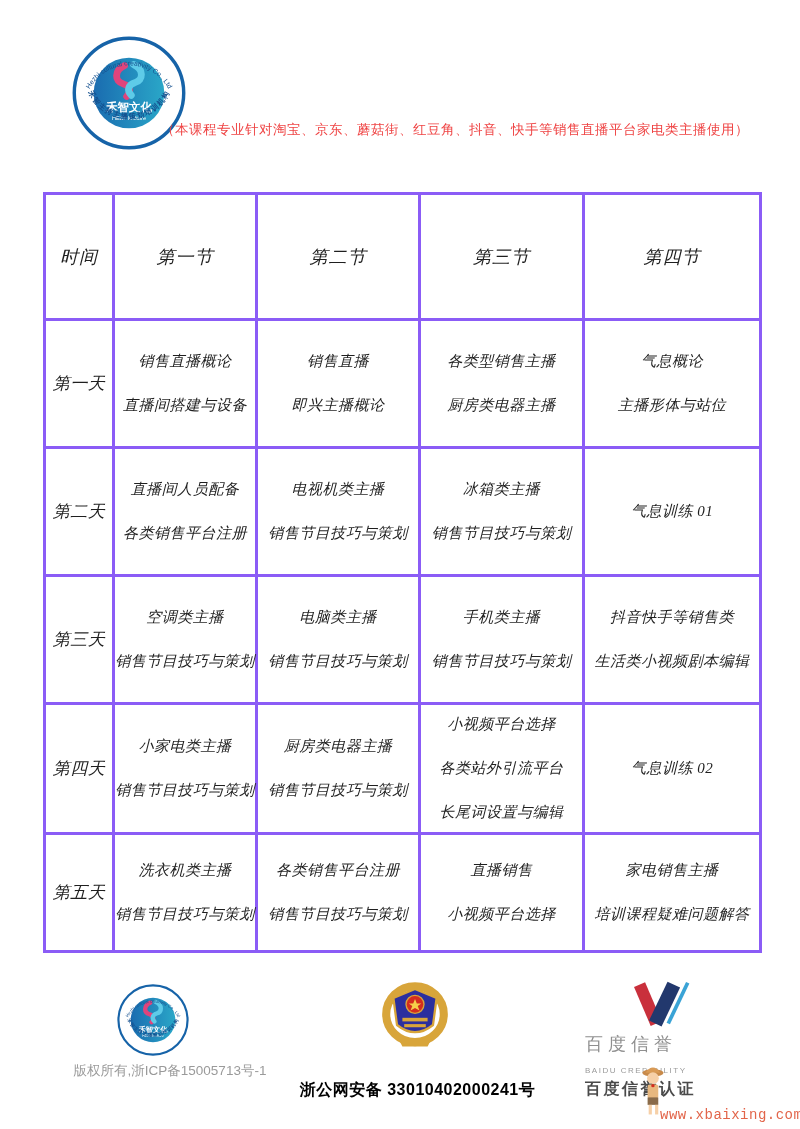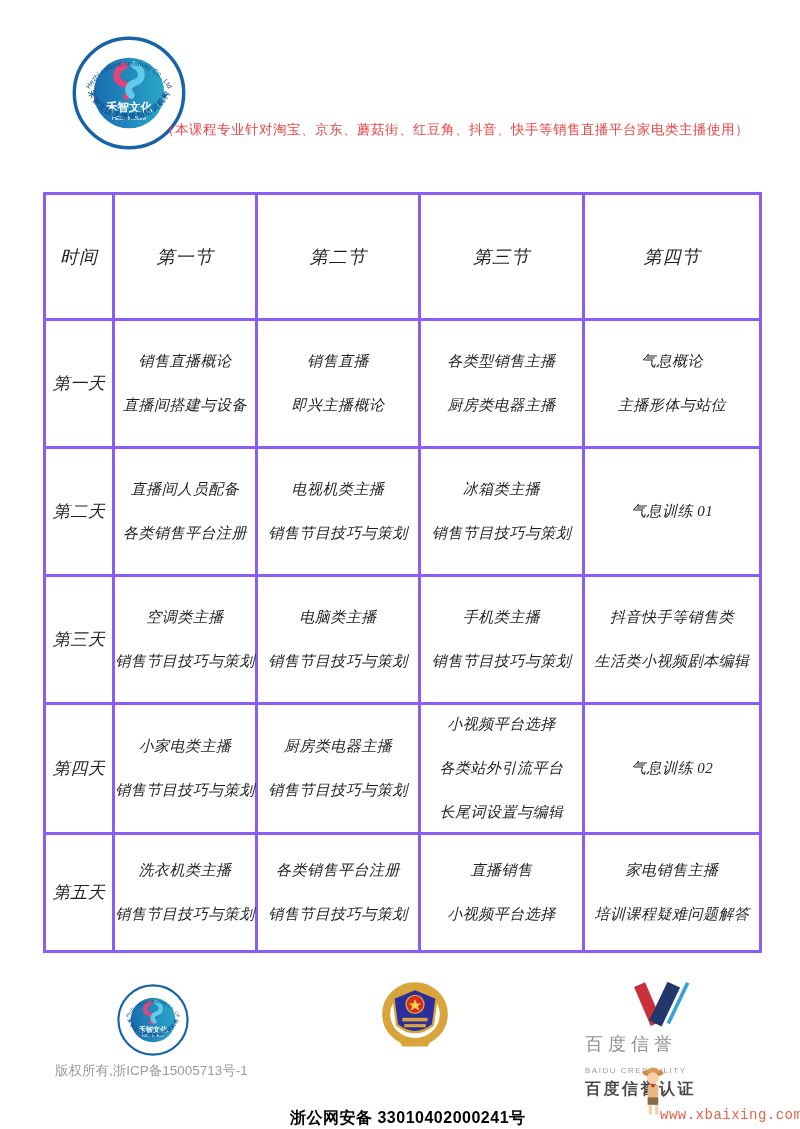--- a/index.html
+++ b/index.html
@@ -36,27 +36,27 @@
   tr.r4 { height:130px; } tr.r5 { height:118px; }
   .col-head { font-size:18px; letter-spacing:1px; }
   .day-cell { font-size:17px; letter-spacing:0.5px;margin-top:32px; }
   .lines { display:flex; flex-direction:column; align-items:center; justify-content:center; gap:25px; }
   .lines.tight { }
   .course-line { font-size:15px; letter-spacing:0.5px; white-space:nowrap; }
 
   
   .footer-logo { position:absolute; left:117px; top:984px; width:72px; height:72px; }
   .copyright {
-    position:absolute; left:55px; top:1062px; width:230px; text-align:left;
+    position:absolute; left:55px; top:1062px; width:230px; text-align:center;
     font-size:13.5px; color:#9a9a9a; font-family:"Liberation Sans", sans-serif;
   }
   .police-badge { position:absolute; left:379px; top:980px; width:72px; height:72px; }
   .police-badge svg { width:100%; height:100%; display:block; }
   .police-record {
-    position:absolute; left:290px; top:1108px; width:255px; 
+    position:absolute; left:290px; top:1080px; width:255px; text-align:center;
     font-size:16px; font-weight:bold; color:#000;
     font-family:"Liberation Sans", sans-serif; letter-spacing:0.5px;
   }
   .baidu-block { position:absolute; left:585px; top:980px; width:148px; 
     font-family:"Liberation Sans", sans-serif; }
   .baidu-v { width:66px; height:50px; margin:0 auto; display:block; }
   .baidu-cn { font-size:18px; color:#8f8f8f; letter-spacing:5px; margin-top:2px; }
   .baidu-en { font-size:8px; color:#9a9a9a; letter-spacing:1.5px; margin-top:10px; }
   .baidu-cert { font-size:16px; color:#4a4a4a; font-weight:bold; letter-spacing:2.5px; margin-top:4px; }
 

